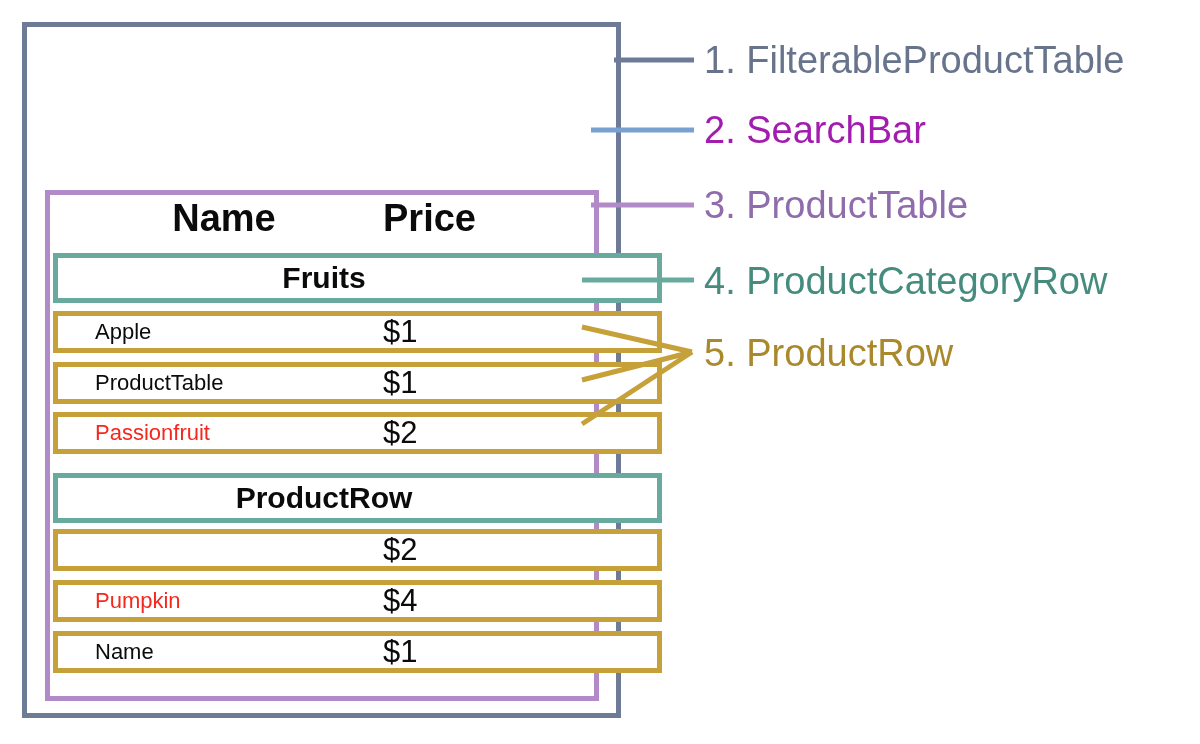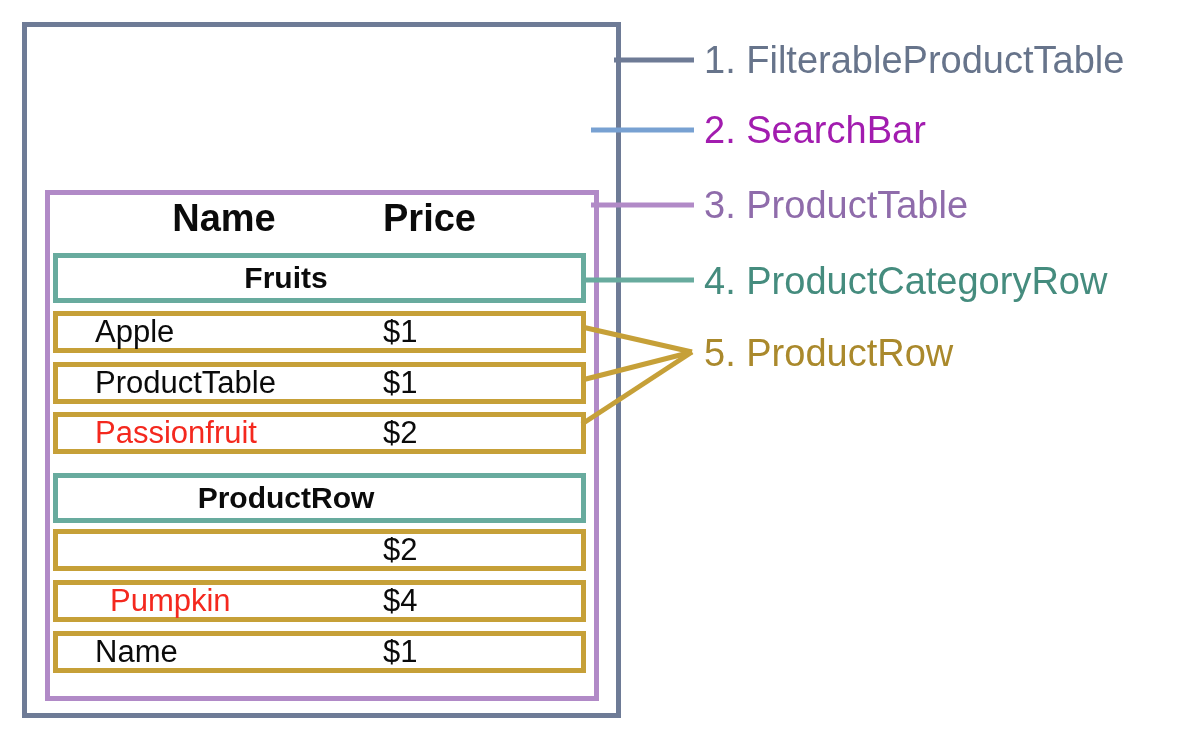--- a/index.html
+++ b/index.html
@@ -24,27 +24,27 @@
   .search-input::placeholder{color:#8a8a8a;opacity:1;}
   .chk-row{position:absolute;left:51px;top:84px;height:34px;display:flex;align-items:center;}
   .chk-box{width:29px;height:29px;box-sizing:border-box;border:3px solid #7b7b7b;border-radius:5px;background:#fff;}
   .chk-label{margin-left:17px;font-size:33px;color:#0b0b0b;white-space:nowrap;}
 
   .hdr{position:absolute;z-index:3;font-weight:bold;font-size:38px;color:#0b0b0b;line-height:36px;}
   .hdr-name{left:95px;top:200px;width:258px;text-align:center;}
   .hdr-price{left:383px;top:200px;}
 
   .trow{
-    position:absolute;left:53px;width:533px;box-sizing:border-box;
+    position:absolute;left:53px;width:609px;box-sizing:border-box;
     background:#fff;display:flex;align-items:center;z-index:3;
   }
   .cat-row{height:50px;border:5px solid #68ab9e;justify-content:center;}
   .cat-text{font-weight:bold;font-size:30px;color:#0b0b0b;padding-right:67px;white-space:nowrap;}
   .prod-row{height:42px;border:5px solid #c6a038;}
-  .p-name{margin-left:37px;font-size:31px;color:#0b0b0b;white-space:nowrap;}
+  .p-name{margin-left:37px;font-size:22px;color:#0b0b0b;white-space:nowrap;}
   .p-price{position:absolute;left:325px;font-size:31px;color:#0b0b0b;white-space:nowrap;}
 
   .connectors{position:absolute;left:0;top:0;width:1200px;height:744px;z-index:4;pointer-events:none;}
 
   .legend-label{
     position:absolute;left:704px;z-index:5;
     font-family:Liberation Sans, sans-serif;
     font-size:38px;line-height:44px;white-space:nowrap;
   }
 </style>
@@ -78,21 +78,21 @@
     <span class="p-price">$2</span>
   </div>
 
   <div class="trow cat-row" style="top: 473px; border-color: rgb(104, 171, 158);">
     <span class="cat-text">ProductRow</span>
   </div>
 
   <div class="trow prod-row" style="top: 529px; border-color: rgb(198, 160, 56);">
     <span class="p-price">$2</span>
   </div>
-  <div class="trow prod-row" style="top: 580px; border-color: rgb(198, 160, 56); padding-left: 15px;">
+  <div class="trow prod-row" style="top: 580px; border-color: rgb(198, 160, 56);">
     <span class="p-name" style="color: rgb(244, 40, 30);">Pumpkin</span>
     <span class="p-price">$4</span>
   </div>
   <div class="trow prod-row" style="top: 631px; border-color: rgb(198, 160, 56);">
     <span class="p-name">Name</span>
     <span class="p-price">$1</span>
   </div>
 
   <svg class="connectors" viewBox="0 0 1200 744">
     <line x1="614" y1="60" x2="694" y2="60" stroke-width="5" style="stroke: rgb(110, 123, 150);"></line>

